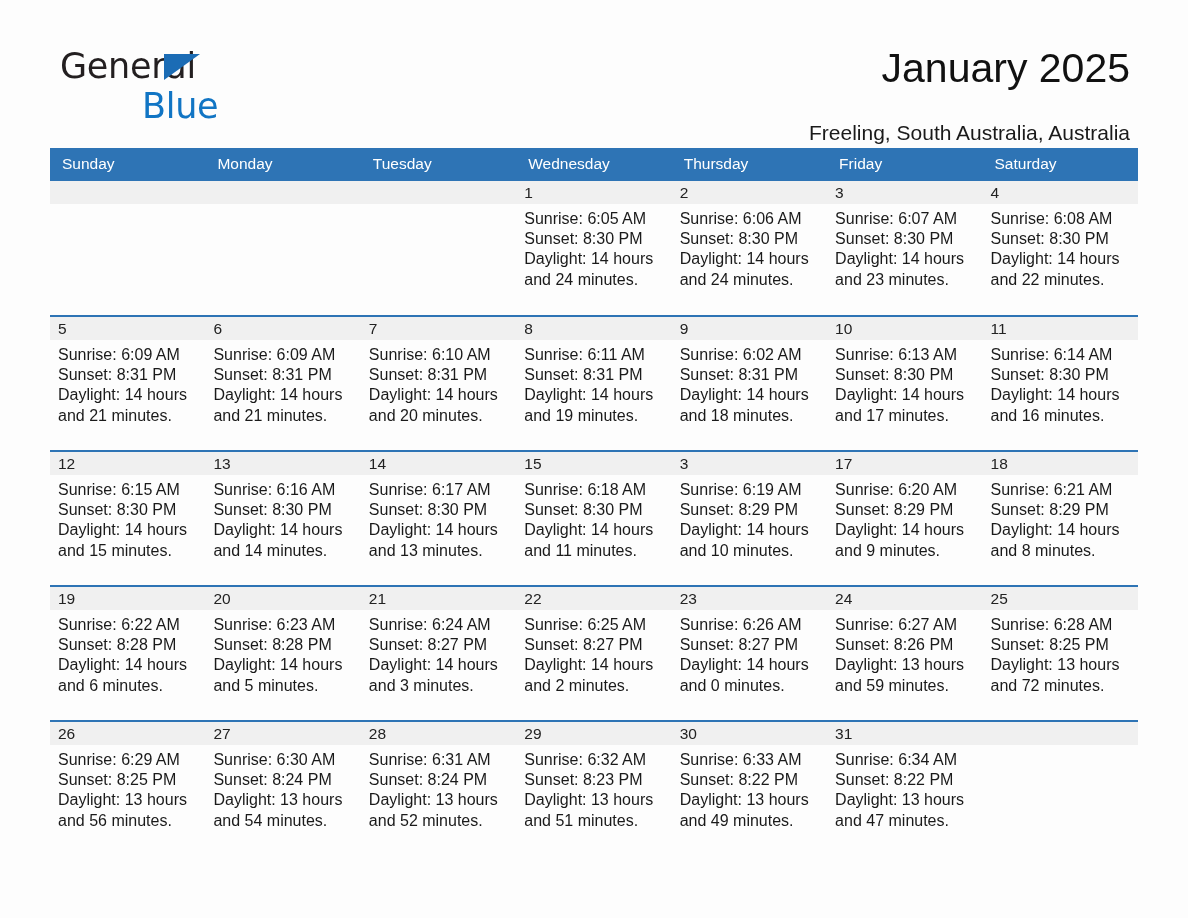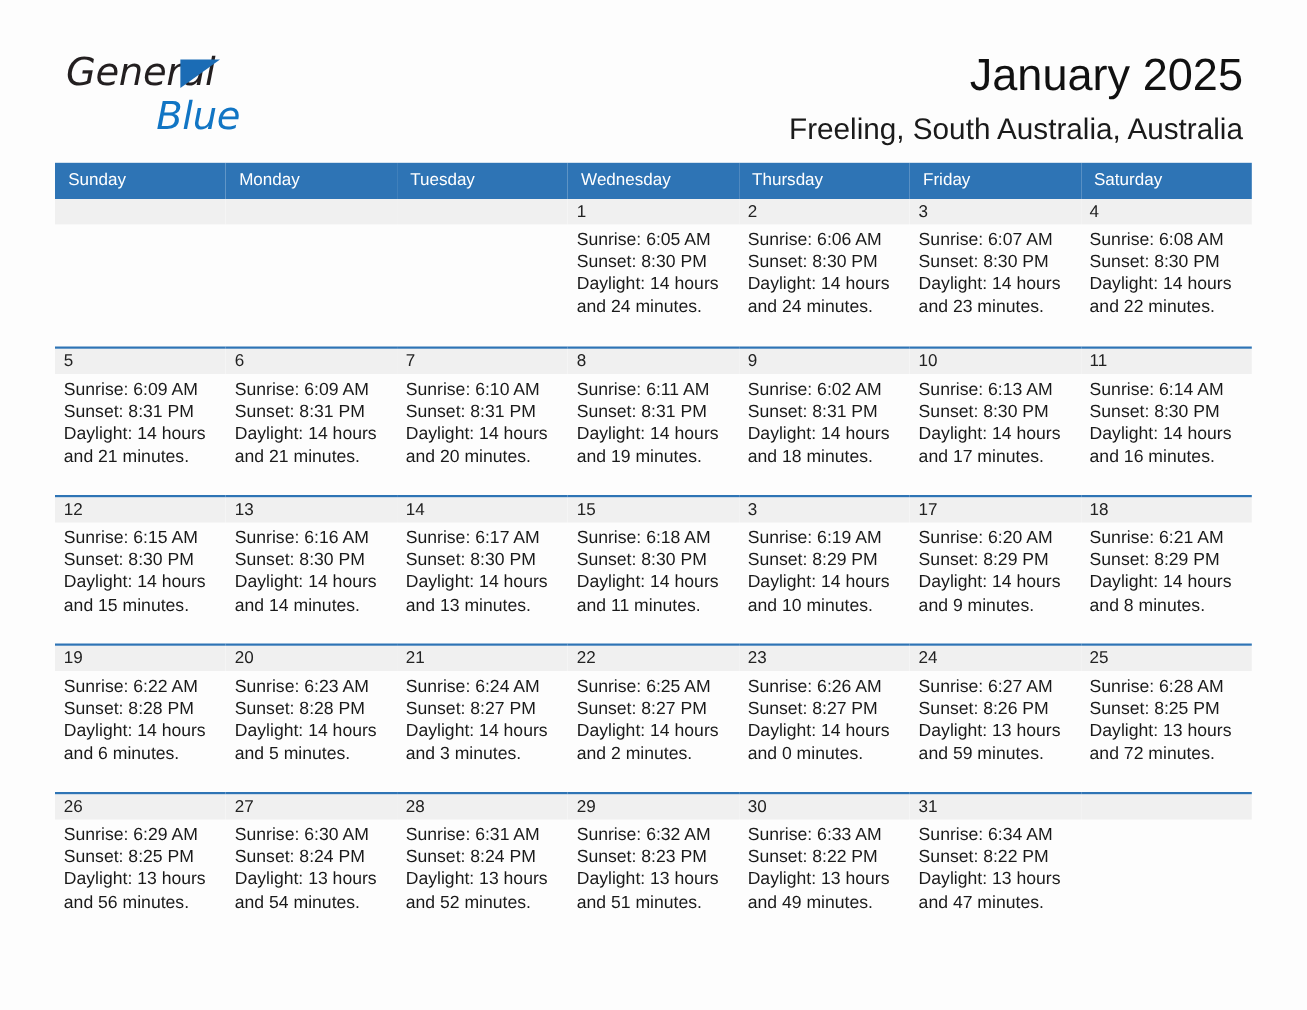--- a/index.html
+++ b/index.html
@@ -24,21 +24,20 @@
   .header {
     position: relative;
     height: 148px;
   }
   .logo {
     position: absolute;
     left: 10px;
     top: 48px;
     width: 260px;
     height: 72px;
-    font-style: italic;
   }
   .logo-general {
     position: absolute;
     left: 0;
     top: 0;
     font-size: 35px;
     line-height: 36px;
     letter-spacing: -0.3px;
     color: #231f20;
     font-family: "DejaVu Sans", sans-serif;
@@ -73,23 +72,23 @@
     text-align: right;
   }
   .cal-title {
     font-size: 41px;
     line-height: 48px;
     font-weight: 400;
     color: #111;
     letter-spacing: 0px;
   }
   .cal-subtitle {
-    font-size: 27px;
+    font-size: 21px;
     line-height: 30px;
-    margin-top: 10px;
+    margin-top: 26px;
     font-weight: 400;
     color: #1a1a1a;
   }
 
   
   table.calendar {
     width: 1088px;
     border-collapse: collapse;
     table-layout: fixed;
   }

